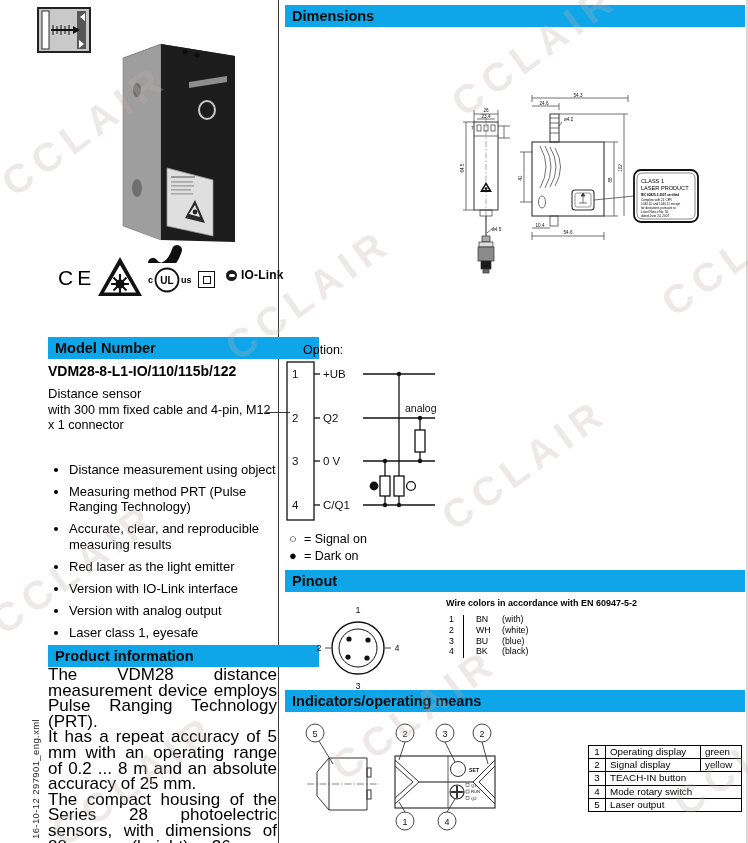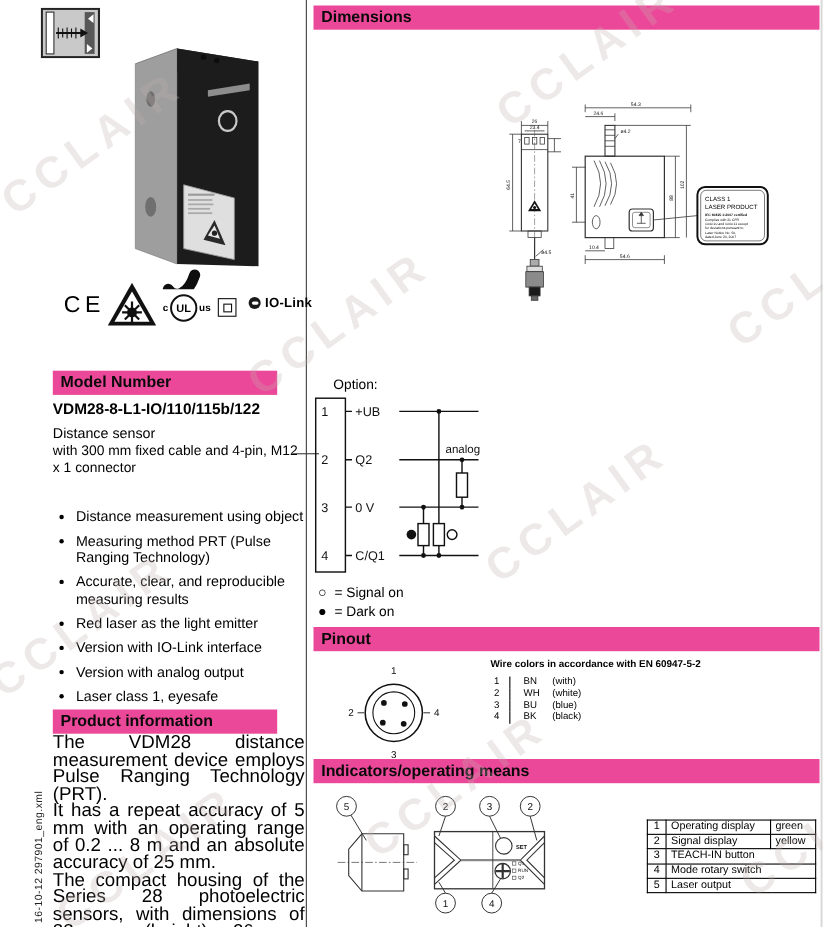--- a/index.html
+++ b/index.html
@@ -1,22 +1,22 @@
 <!DOCTYPE html>
 <html><head>
 <meta charset="utf-8">
 <style>
   html,body{margin:0;padding:0;background:#fff;}
   #page{position:relative;width:748px;height:843px;background:#ffffff;overflow:hidden;
         font-family:"Liberation Sans",sans-serif;color:#000;}
   svg text{font-family:"Liberation Sans",sans-serif;}
   
-  .bar{position:absolute;height:22px;background:#ec4899;font-weight:bold;font-size:14.5px;
+  .bar{position:absolute;height:22px;background:#0ea5e9;font-weight:bold;font-size:14.5px;
        line-height:22px;padding-left:7px;box-sizing:border-box;color:#0a0a0a;}
-  .bar-left{left:48px;width:204px;}
+  .bar-left{left:48px;width:271px;}
   .bar-right{left:285px;width:460px;}
   .divider{position:absolute;left:278px;top:0;width:1px;height:843px;background:#3c3c3c;}
   .fold-tick{position:absolute;left:266px;top:412px;width:24px;height:1px;background:#3c3c3c;}
   .edge-right{position:absolute;right:0;top:0;width:2px;height:843px;background:#d8d8d8;}
   
   .model-code{position:absolute;left:48px;top:363px;font-size:14px;font-weight:bold;}
   .model-type{position:absolute;left:48px;top:386px;font-size:13px;}
   .model-desc{position:absolute;left:48px;top:403px;width:226px;font-size:12.6px;line-height:15px;}
   .features-list{position:absolute;left:48px;top:455px;width:231px;}
   .features-list ul{margin:0;padding-left:21px;}

